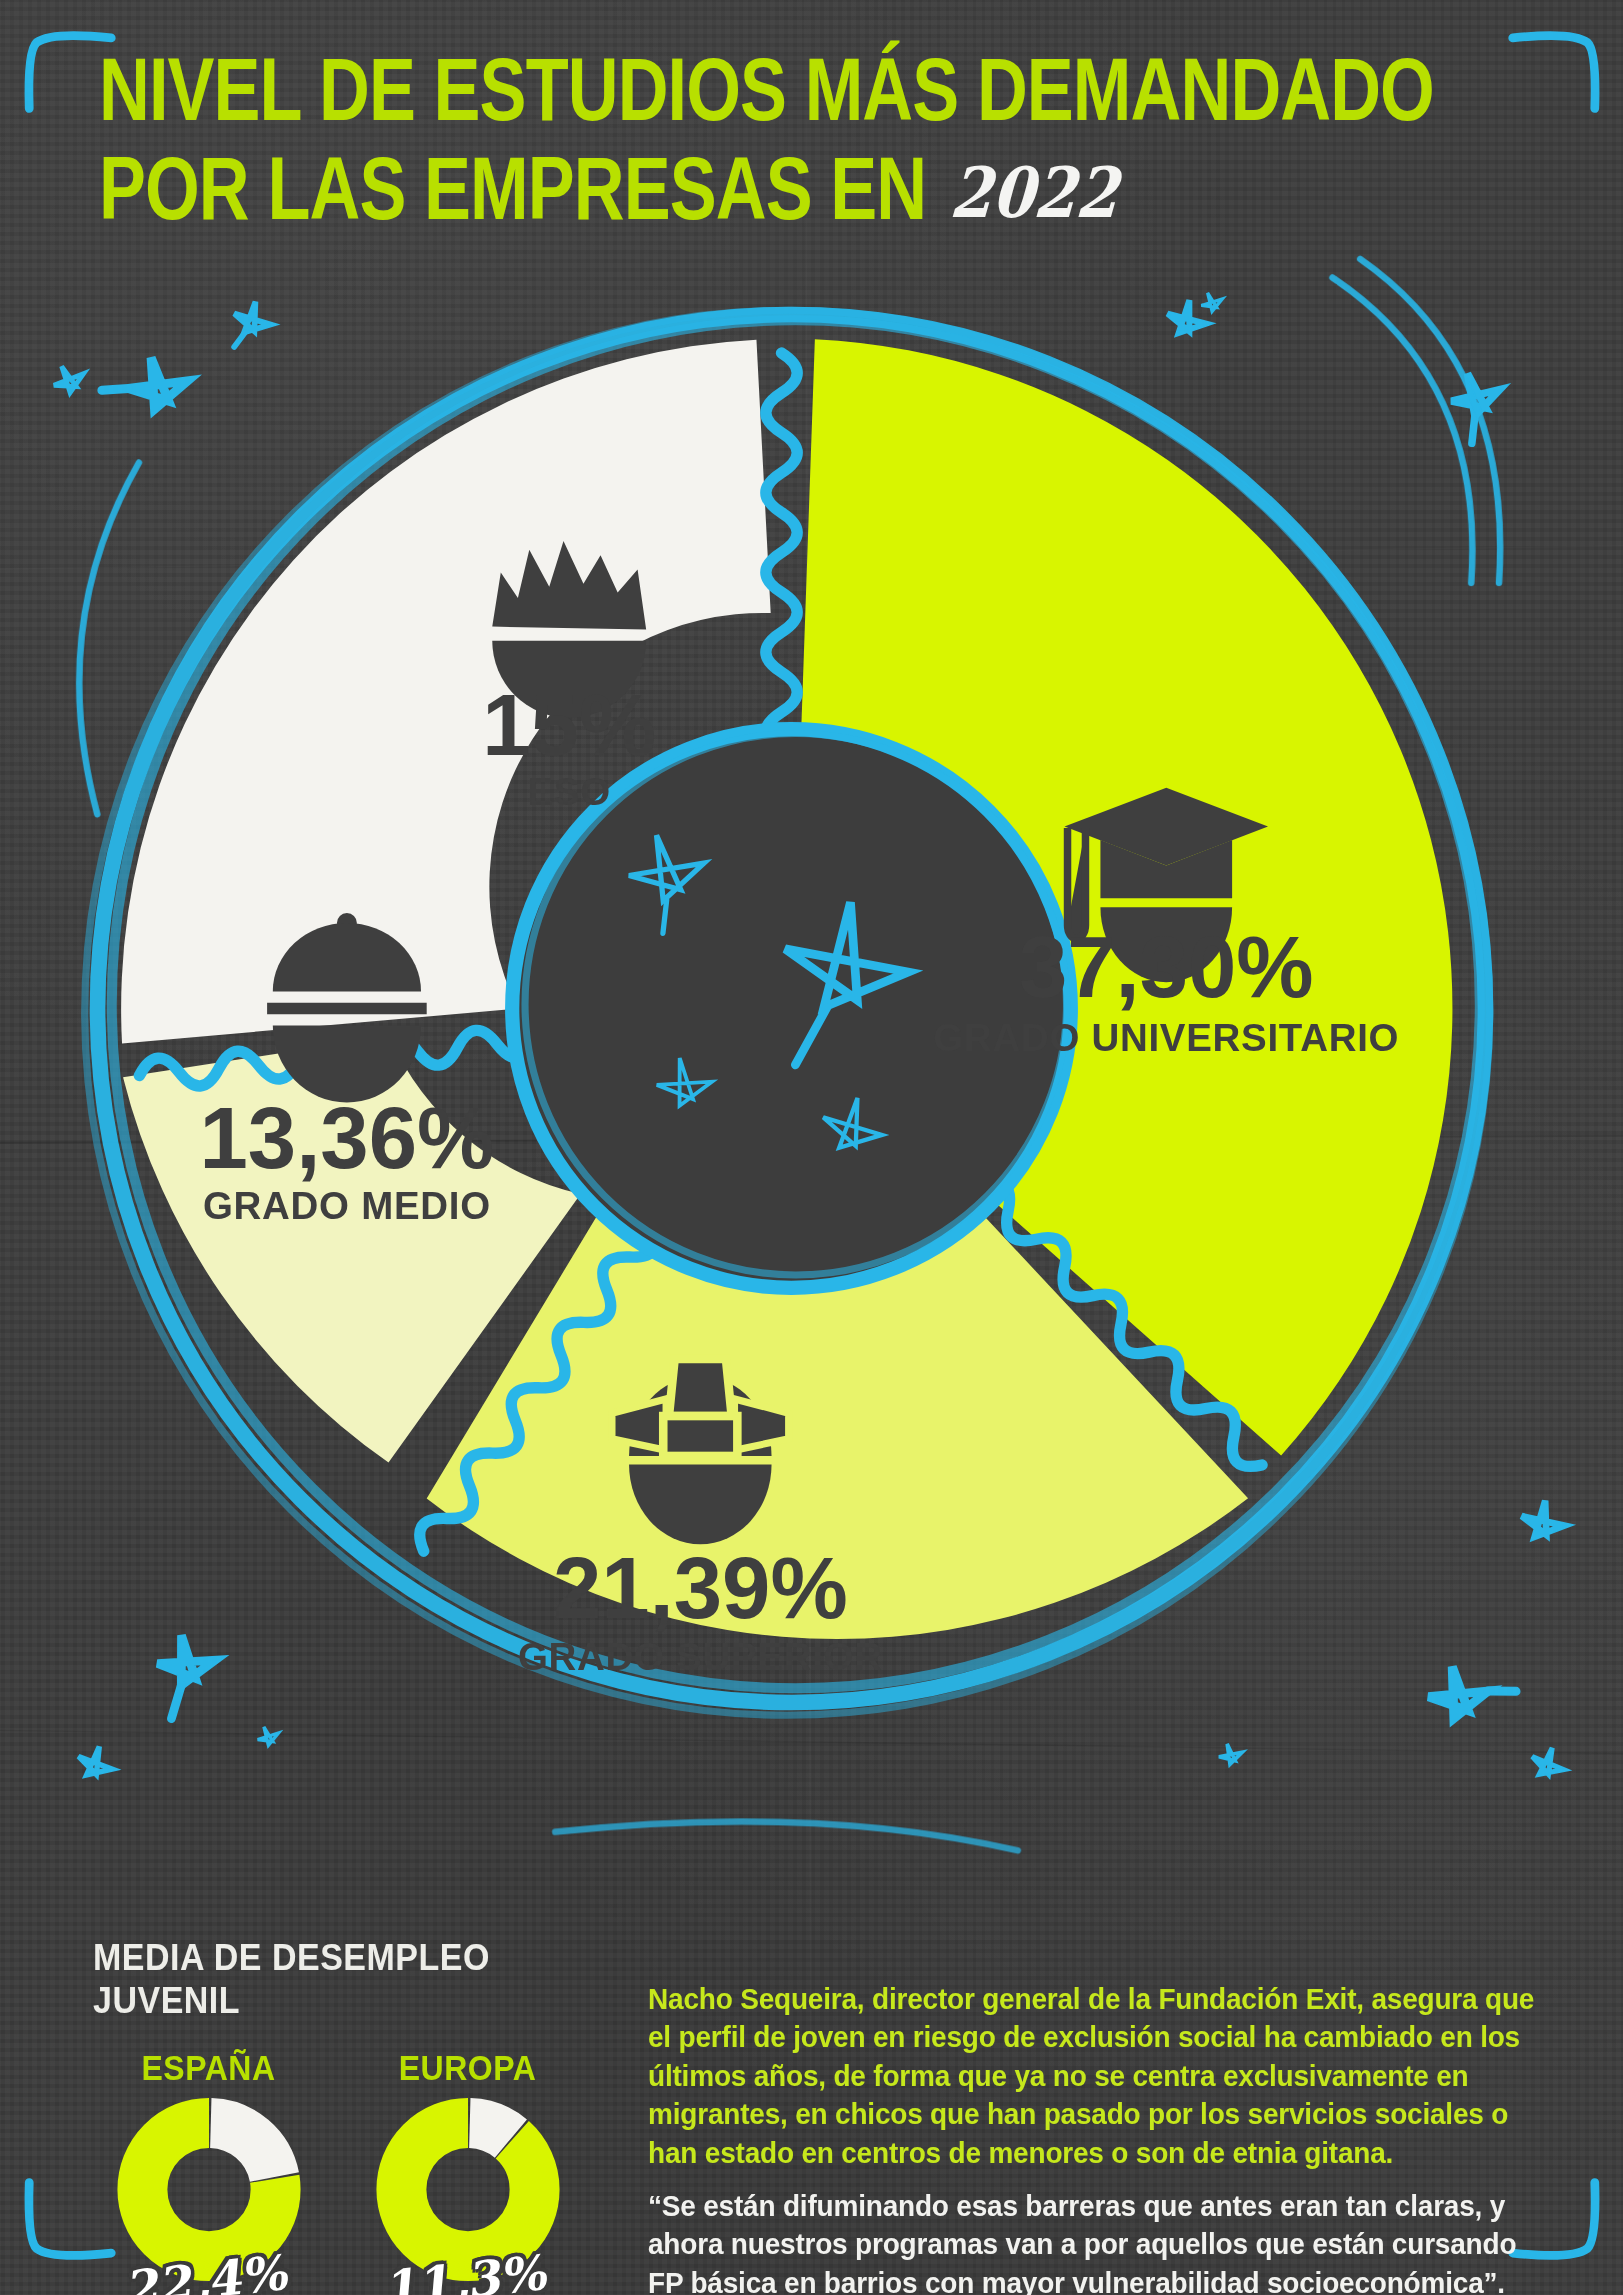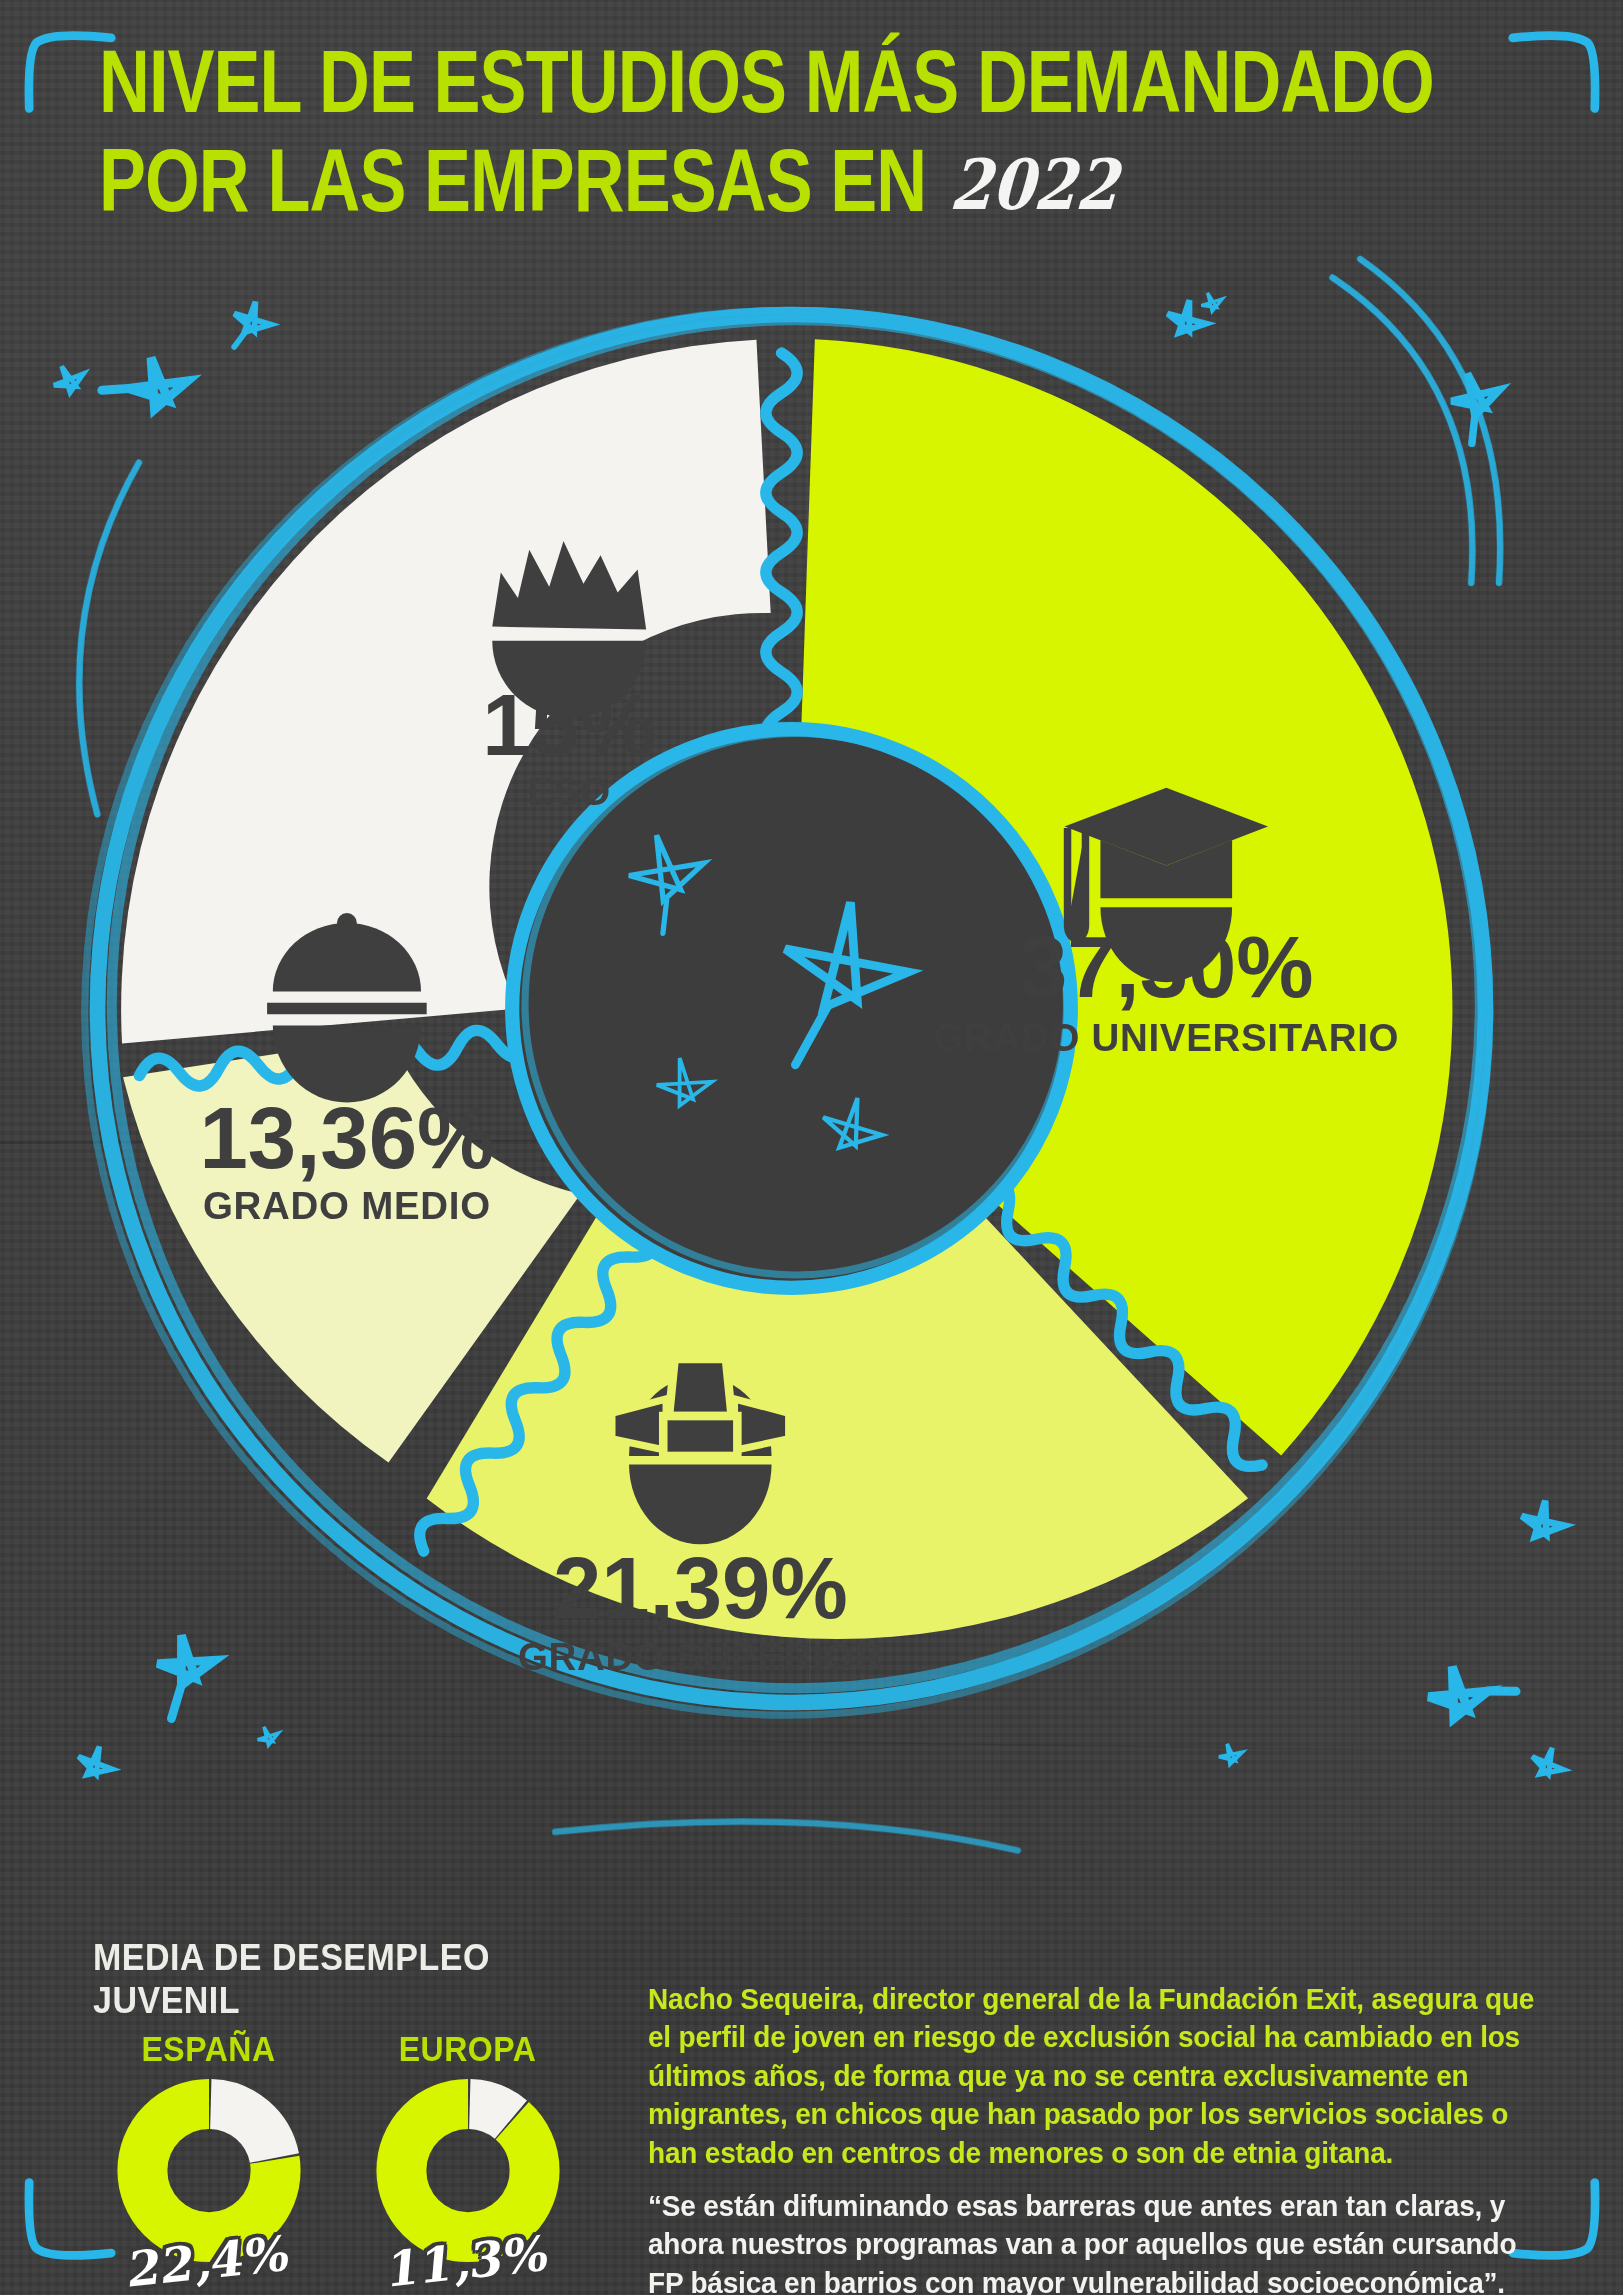--- a/index.html
+++ b/index.html
@@ -15,40 +15,40 @@
       radial-gradient(circle at 22% 12%, rgba(255,255,255,.05), transparent 38%),
       radial-gradient(circle at 76% 64%, rgba(255,255,255,.045), transparent 42%),
       radial-gradient(circle at 48% 88%, rgba(0,0,0,.16), transparent 46%);
     pointer-events:none;}
   #creases{position:absolute;inset:0;pointer-events:none;opacity:.5;}
 
   
   .bracket{position:absolute;pointer-events:none;}
 
   
-  #headline{position:absolute;left:99px;top:43px;width:1444px;}
+  #headline{position:absolute;left:99px;top:51px;width:1444px;}
   .hl-line{font-weight:bold;letter-spacing:-0.9px;line-height:.90;white-space:nowrap;}
   #hl1{font-size:69px;color:#B8E000;transform:scaleY(1.28) scaleX(1.02);transform-origin:left top;}
   #hl2{font-size:69px;color:#B8E000;transform:scaleY(1.28) scaleX(1.02);transform-origin:left top;margin-top:37px;}
   #hl2 .yr{color:#F4F4F2;font-style:italic;font-size:59px;letter-spacing:0px;
            font-family:"DejaVu Serif",serif;font-weight:bold;
            display:inline-block;transform:skewX(-8deg) scaleY(.92);margin-left:10.2px;}
 
   
   #donutwrap{position:absolute;left:79px;top:296px;width:1425px;height:1425px;}
   #donutwrap svg{position:absolute;inset:0;}
 
   .seg-num{font-weight:bold;fill:#3f3f3f;}
   .seg-lab{font-weight:bold;fill:#3f3f3f;}
 
   
   #unemp{position:absolute;left:93px;top:1936px;width:518px;}
   #unemp-title{color:#EDEDE8;font-size:34px;font-weight:bold;letter-spacing:0.5px;
                transform:scaleY(1.1);transform-origin:left top;}
-  #unemp-row{display:flex;gap:28px;margin-top:15px;}
+  #unemp-row{display:flex;gap:28px;margin-top:34px;}
   .u-col{width:231px;position:relative;}
   .u-name{color:#B8E000;font-size:32px;font-weight:bold;text-align:center;
           letter-spacing:0.5px;transform:scaleY(1.12);transform-origin:center top;}
   .u-chart{margin-top:12px;position:relative;height:194px;}
   .u-chart svg{position:absolute;left:50%;transform:translateX(-50%);}
   .u-val{position:absolute;left:50%;bottom:-16.7px;transform:translateX(-50%) rotate(-6deg);
          font-family:"DejaVu Serif",serif;font-style:italic;font-weight:bold;
          font-size:48px;color:#FFFFFF;white-space:nowrap;
          text-shadow:0 0 0 #3b3b3b,
             -3.2px -3.2px 0 #3b3b3b, 3.2px -3.2px 0 #3b3b3b, -3.2px 3.2px 0 #3b3b3b, 3.2px 3.2px 0 #3b3b3b,

